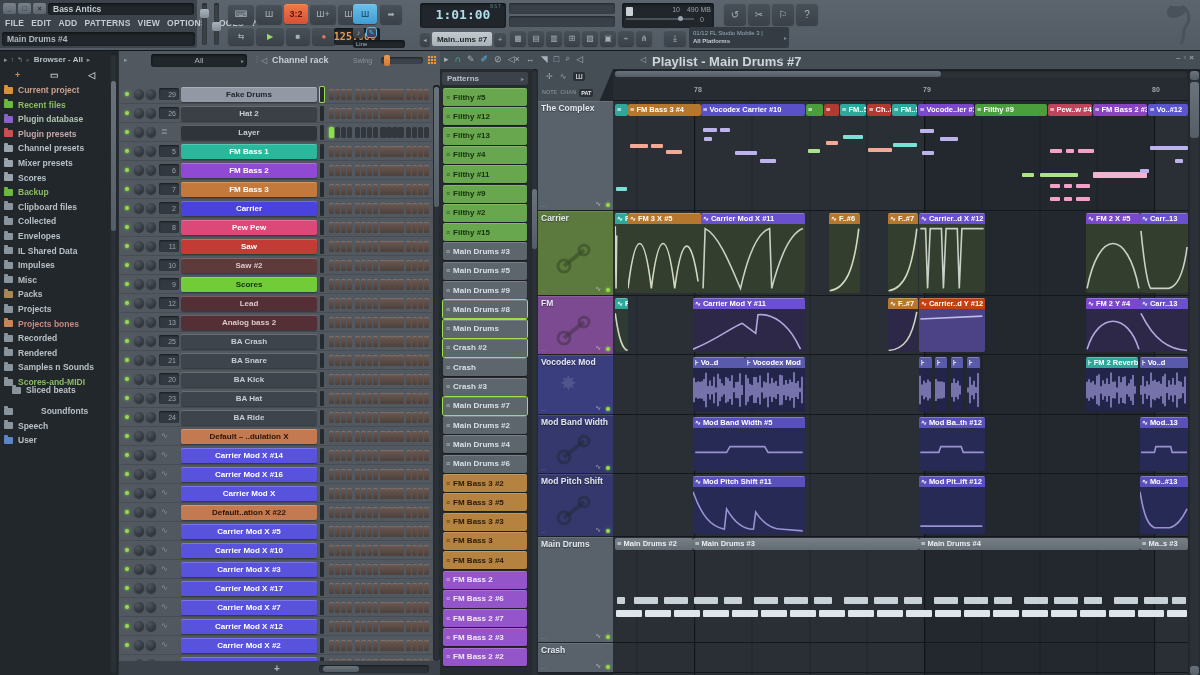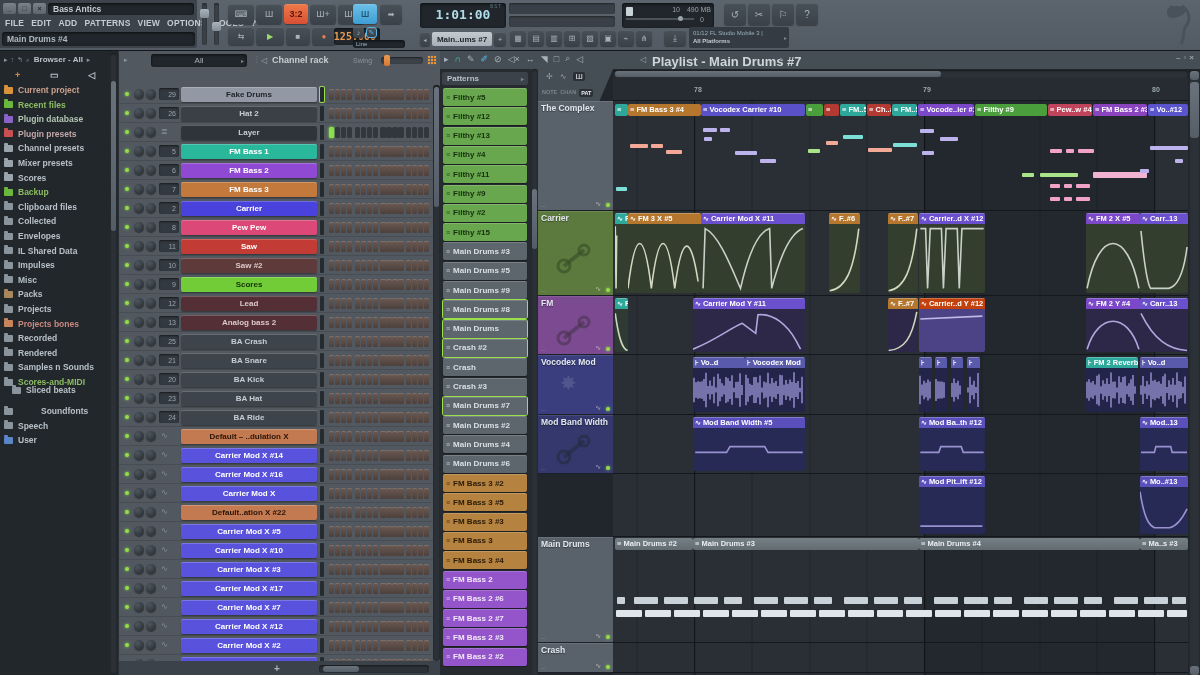--- a/index.html
+++ b/index.html
@@ -1315,20 +1315,31 @@
             <span class="tname">Mod Band Width</span>
             <svg width="44" height="36" viewBox="0 0 44 36" style="position: absolute; left: 14px; top: 15.5px; opacity: 0.5;">
               <line x1="12" y1="26" x2="32" y2="10" stroke="rgba(20,30,15,.6)" stroke-width="4"></line>
               <circle cx="12" cy="26" r="6" fill="none" stroke="rgba(20,30,15,.6)" stroke-width="3"></circle>
               <circle cx="32" cy="10" r="5" fill="none" stroke="rgba(20,30,15,.6)" stroke-width="3"></circle>
             </svg>
             <span style="position: absolute; left: 3px; bottom: 2px; font-size: 6px; color: rgba(255, 255, 255, 0.35);">...</span>
             <span style="position: absolute; right: 12px; bottom: 2px; font-size: 7px; color: rgba(255, 255, 255, 0.55);">∿</span>
             <div class="led" style="position: absolute; right: 3px; bottom: 3px;"></div>
           </div>
+          <div class="thead" style="top: 373px; height: 63px; background: rgb(52, 56, 108);">
+            <span class="tname">Mod Pitch Shift</span>
+            <svg width="44" height="36" viewBox="0 0 44 36" style="position: absolute; left: 14px; top: 17.5px; opacity: 0.5;">
+              <line x1="12" y1="26" x2="32" y2="10" stroke="rgba(20,30,15,.6)" stroke-width="4"></line>
+              <circle cx="12" cy="26" r="6" fill="none" stroke="rgba(20,30,15,.6)" stroke-width="3"></circle>
+              <circle cx="32" cy="10" r="5" fill="none" stroke="rgba(20,30,15,.6)" stroke-width="3"></circle>
+            </svg>
+            <span style="position: absolute; left: 3px; bottom: 2px; font-size: 6px; color: rgba(255, 255, 255, 0.35);">...</span>
+            <span style="position: absolute; right: 12px; bottom: 2px; font-size: 7px; color: rgba(255, 255, 255, 0.55);">∿</span>
+            <div class="led" style="position: absolute; right: 3px; bottom: 3px;"></div>
+          </div>
           <div class="thead" style="top: 436px; height: 106px; background: rgb(89, 97, 107);">
             <span class="tname">Main Drums</span>
             <span style="position: absolute; left: 3px; bottom: 2px; font-size: 6px; color: rgba(255, 255, 255, 0.35);">...</span>
             <span style="position: absolute; right: 12px; bottom: 2px; font-size: 7px; color: rgba(255, 255, 255, 0.55);">∿</span>
             <div class="led" style="position: absolute; right: 3px; bottom: 3px;"></div>
           </div>
           <div class="thead" style="top: 542px; height: 30px; background: rgb(89, 97, 107);">
             <span class="tname">Crash</span>
             <span style="position: absolute; left: 3px; bottom: 2px; font-size: 6px; color: rgba(255, 255, 255, 0.35);">...</span>
             <span style="position: absolute; right: 12px; bottom: 2px; font-size: 7px; color: rgba(255, 255, 255, 0.55);">∿</span>
@@ -1641,20 +1652,29 @@
               <div class="cliplabel" style="background: rgb(90, 80, 188);">
                 <span style="font-size: 7px;">∿</span>
                 <span>Mod..13</span>
               </div>
               <svg viewBox="0 0 100 60" preserveAspectRatio="none" style="position: absolute; inset: 11px 0px 0px; width: 100%; height: calc(100% - 11px);">
                 <path d="M2,34 L30,34 L33,26 L64,26 L67,34 L98,34" fill="none" stroke="#9a92d0" stroke-width="1.6" vector-effect="non-scaling-stroke"></path>
               </svg>
             </div>
           </div>
           <div class="lanerow" style="top: 373px; height: 63px;">
+            <div class="clip" style="left: 80px; width: 112px; top: 2px; height: 58px; background: rgb(38, 42, 84);">
+              <div class="cliplabel" style="background: rgb(90, 80, 188);">
+                <span style="font-size: 7px;">∿</span>
+                <span>Mod Pitch Shift #11</span>
+              </div>
+              <svg viewBox="0 0 100 60" preserveAspectRatio="none" style="position: absolute; inset: 11px 0px 0px; width: 100%; height: calc(100% - 11px);">
+                <path d="M0,6 C8,38 16,50 28,54 L30,28 C38,48 46,54 54,54 L56,32 C64,50 72,54 80,54 L98,56" fill="none" stroke="#9a92d0" stroke-width="1.6" vector-effect="non-scaling-stroke"></path>
+              </svg>
+            </div>
             <div class="clip" style="left: 306px; width: 66px; top: 2px; height: 58px; background: rgb(38, 42, 84);">
               <div class="cliplabel" style="background: rgb(90, 80, 188);">
                 <span style="font-size: 7px;">∿</span>
                 <span>Mod Pit..ift #12</span>
               </div>
               <svg viewBox="0 0 100 60" preserveAspectRatio="none" style="position: absolute; inset: 11px 0px 0px; width: 100%; height: calc(100% - 11px);">
                 <path d="M2,50 L96,50" fill="none" stroke="#9a92d0" stroke-width="1.6" vector-effect="non-scaling-stroke"></path>
               </svg>
             </div>
             <div class="clip" style="left: 527px; width: 48px; top: 2px; height: 58px; background: rgb(38, 42, 84);">

